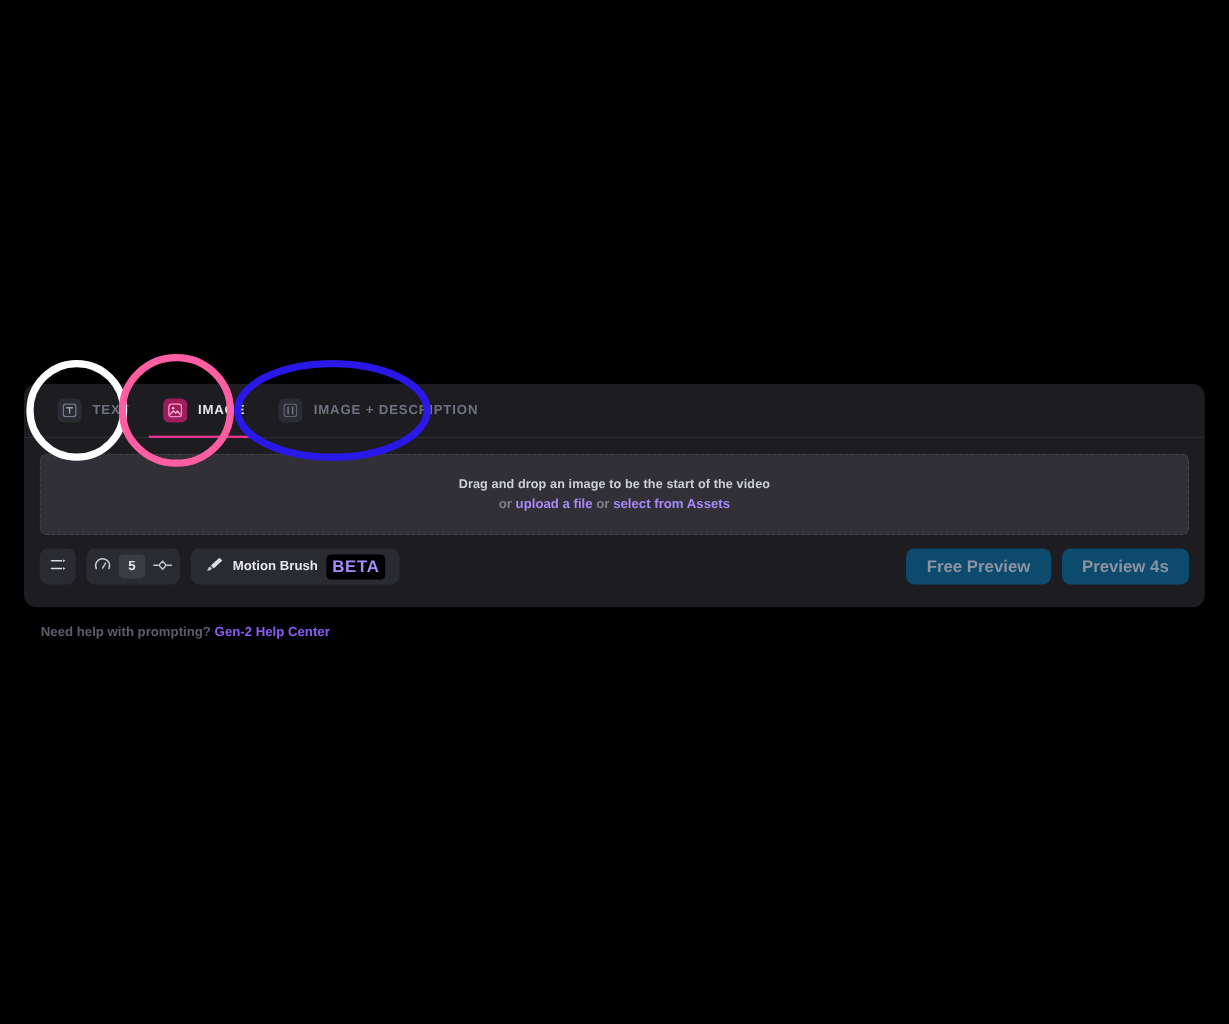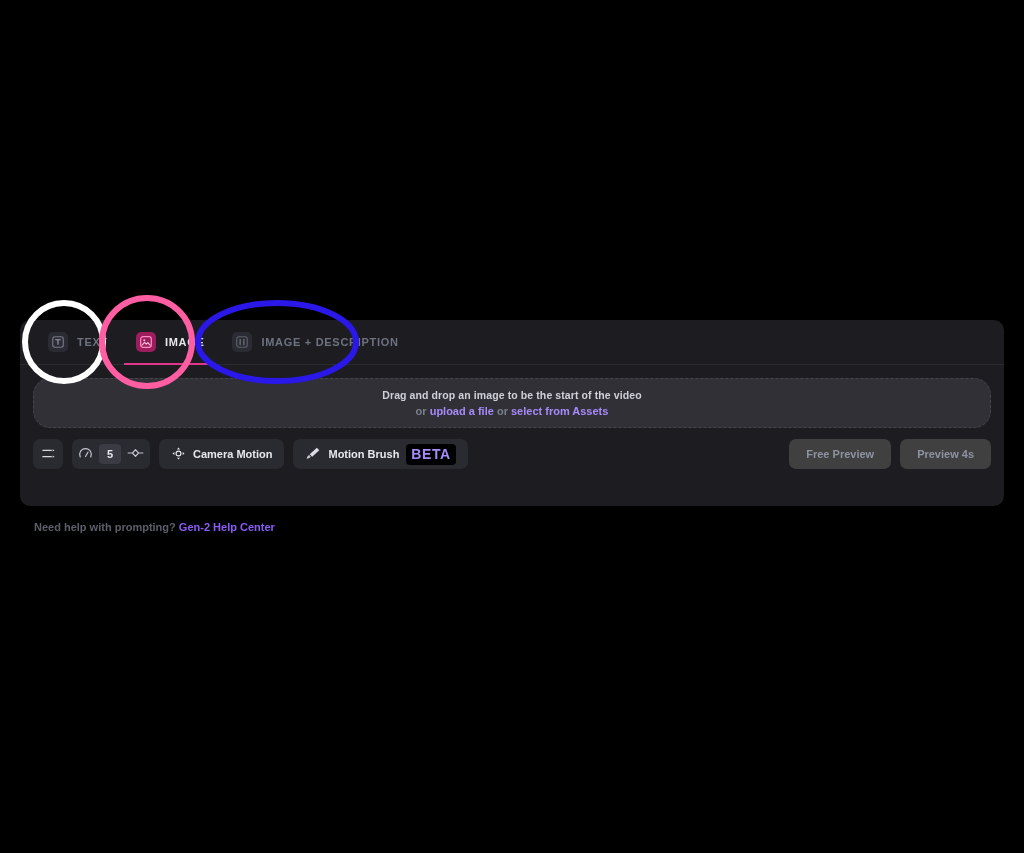--- a/index.html
+++ b/index.html
@@ -59,23 +59,23 @@
     background: #2a2b33;
     display: flex; align-items: center; justify-content: center;
     flex: none;
   }
   .tab.active .tab-icon { background: #9c1d5c; }
   .tab-icon svg { display: block; }
 
   
   .dropzone-wrap { padding: 13px 13px 0 13px; }
   .dropzone {
-    height: 50px;
+    height: 68px;
     border: 1px dashed #44454d;
-    border-radius: 17px;
+    border-radius: 6px;
     background: #303036;
     display: flex;
     flex-direction: column;
     align-items: center;
     justify-content: center;
     gap: 4px;
   }
   .dz-line1 { font-size: 10.5px; font-weight: bold; color: #cfd1d8; letter-spacing: .1px; }
   .dz-line2 { font-size: 11px; font-weight: bold; color: #7c7f8c; }
   .dz-link { color: #a78bfa; cursor: pointer; }
@@ -116,25 +116,25 @@
     color: #a78bfa;
     font-size: 14px;
     font-weight: bold;
     letter-spacing: .6px;
     padding: 2.5px 5px;
     border-radius: 4px;
   }
   .spacer { flex: 1; }
   .action-btn {
     height: 30px;
-    background: #404040;
+    background: #0c4a6e;
     border-radius: 7px;
     display: flex; align-items: center; justify-content: center;
     padding: 0 17px;
-    font-size: 11px;
+    font-size: 14px;
     font-weight: bold;
     color: #8e93a2;
     cursor: pointer;
   }
 
   
   .helper {
     position: absolute;
     left: 34px; top: 521px;
     font-size: 11px;
@@ -221,29 +221,20 @@
         </span>
         <span class="val">5</span>
         <span>
           <svg width="17" height="14" viewBox="0 0 18 14">
             <path d="M1.2 7h3.6M13.2 7h3.6" stroke="#c3c6cf" stroke-width="1.25" stroke-linecap="round"></path>
             <path d="M9 3.4 12.2 7 9 10.6 5.8 7z" fill="none" stroke="#c3c6cf" stroke-width="1.25" stroke-linejoin="round"></path>
           </svg>
         </span>
       </div>
 
-      <div class="tb-btn">
-        <span>
-          <svg width="15" height="15" viewBox="0 0 16 16">
-            <path d="M8 1.6 9.6 3.6H6.4zM8 14.4 6.4 12.4h3.2zM1.6 8 3.6 6.4v3.2zM14.4 8 12.4 9.6V6.4z" fill="#e7e8ec"></path>
-            <circle cx="8" cy="8" r="2.6" fill="none" stroke="#e7e8ec" stroke-width="1.25"></circle>
-          </svg>
-        </span>
-        <span>Camera Motion</span>
-      </div>
 
       <div class="tb-btn">
         <span>
           <svg width="16" height="15" viewBox="0 0 17 16">
             <path d="M12.6 1.8 15.2 4.4 7.6 11.4 5 8.8z" fill="#dcdee5"></path>
             <path d="M4.4 9.6c-1.5.4-2.1 1.6-2.6 4 2.6-.3 3.8-1 4.3-2.4z" fill="#bfc3cd"></path>
           </svg>
         </span>
         <span>Motion Brush</span>
         <span class="beta">BETA</span>

